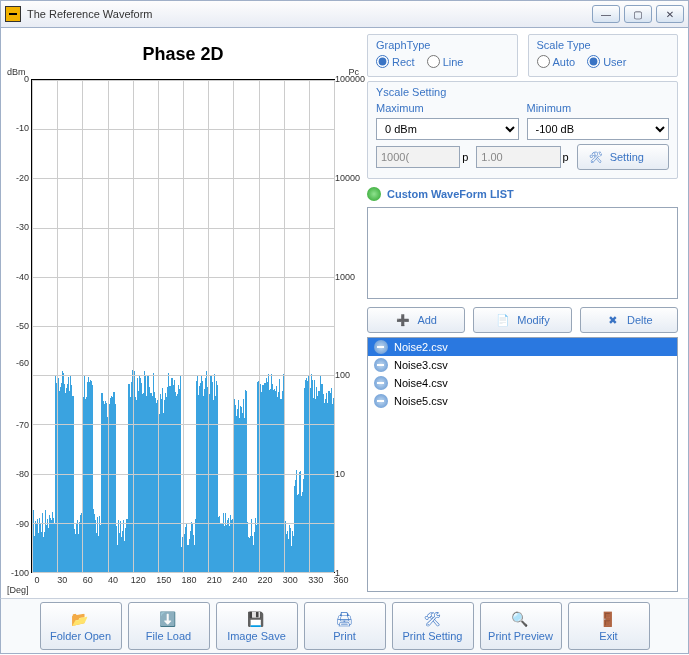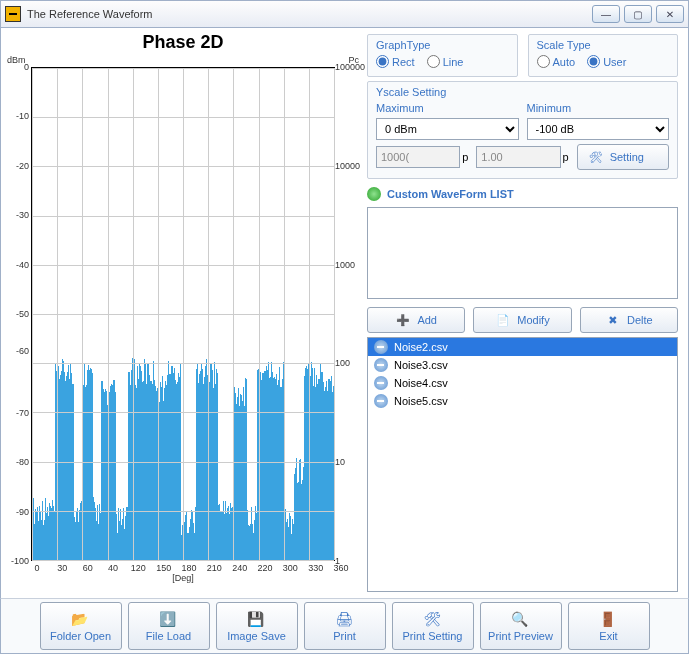--- a/index.html
+++ b/index.html
@@ -9,27 +9,27 @@
 .titlebar { height: 28px; background: linear-gradient(#fdfdfd,#e8ecf4); border: 1px solid #a0b0c8; display: flex; align-items: center; padding: 0 4px; }
 .titlebar .appicon { width: 16px; height: 16px; background: #f2b200; border: 1px solid #333; margin-right: 6px; display: flex; align-items: center; justify-content: center; }
 .titlebar .appicon:before { content:""; width:8px; height:2px; background:#000; }
 .titlebar-text { flex: 1; color: #333; }
 .winbtn-group { display: flex; gap: 4px; }
 .winbtn { width: 28px; height: 18px; border: 1px solid #8aa3c2; border-radius: 3px; background: linear-gradient(#fefefe,#d8e4f2); display:flex; align-items:center; justify-content:center; color:#445; font-size:10px; cursor:default; }
 
 .client { display: flex; height: 570px; border-left:1px solid #a0b0c8; border-right:1px solid #a0b0c8; }
 
 
-.chartarea { width: 360px; padding: 4px 2px 2px 6px; position:relative; }
+.chartarea { width: 360px; padding: 16px 2px 2px 6px; position:relative; }
 .chart-title { text-align:center; font-weight:bold; font-size:18px; color:#000; }
 .plot-wrap { position:relative; height:530px; }
 .axis-lbl-l { position:absolute; left:0; top:2px; font-size:9px; color:#333; }
 .axis-lbl-r { position:absolute; right:0; top:2px; font-size:9px; color:#333; }
 .plot { position:absolute; left:24px; right:24px; top:14px; bottom:22px; border:1px solid #000; background:#fff; }
-.xlabel { position:absolute; bottom:0; left:0; right:0; text-align:center; font-size:9px; color:#333;}
+.xlabel { position:absolute; bottom:0; left:0; right:0; text-align:left; font-size:9px; color:#333;}
 .ytick { position:absolute; left:0; width:22px; text-align:right; font-size:9px; color:#333; transform:translateY(-50%); }
 .ytickr { position:absolute; right:0; width:24px; text-align:left; font-size:9px; color:#333; transform:translateY(-50%); }
 .xtick { position:absolute; bottom:10px; font-size:9px; color:#333; transform:translateX(-50%); }
 .gridh { position:absolute; left:0; right:0; border-top:1px solid #ccc; }
 .gridv { position:absolute; top:0; bottom:0; border-left:1px solid #ccc; }
 .bars { position:absolute; left:0; right:0; bottom:0; top:0; }
 .bar { position:absolute; bottom:0; background:#3aa3e0; width:1px; }
 
 
 .rightpanel { flex:1; padding:6px 10px 6px 6px; display:flex; flex-direction:column; gap:4px; }

